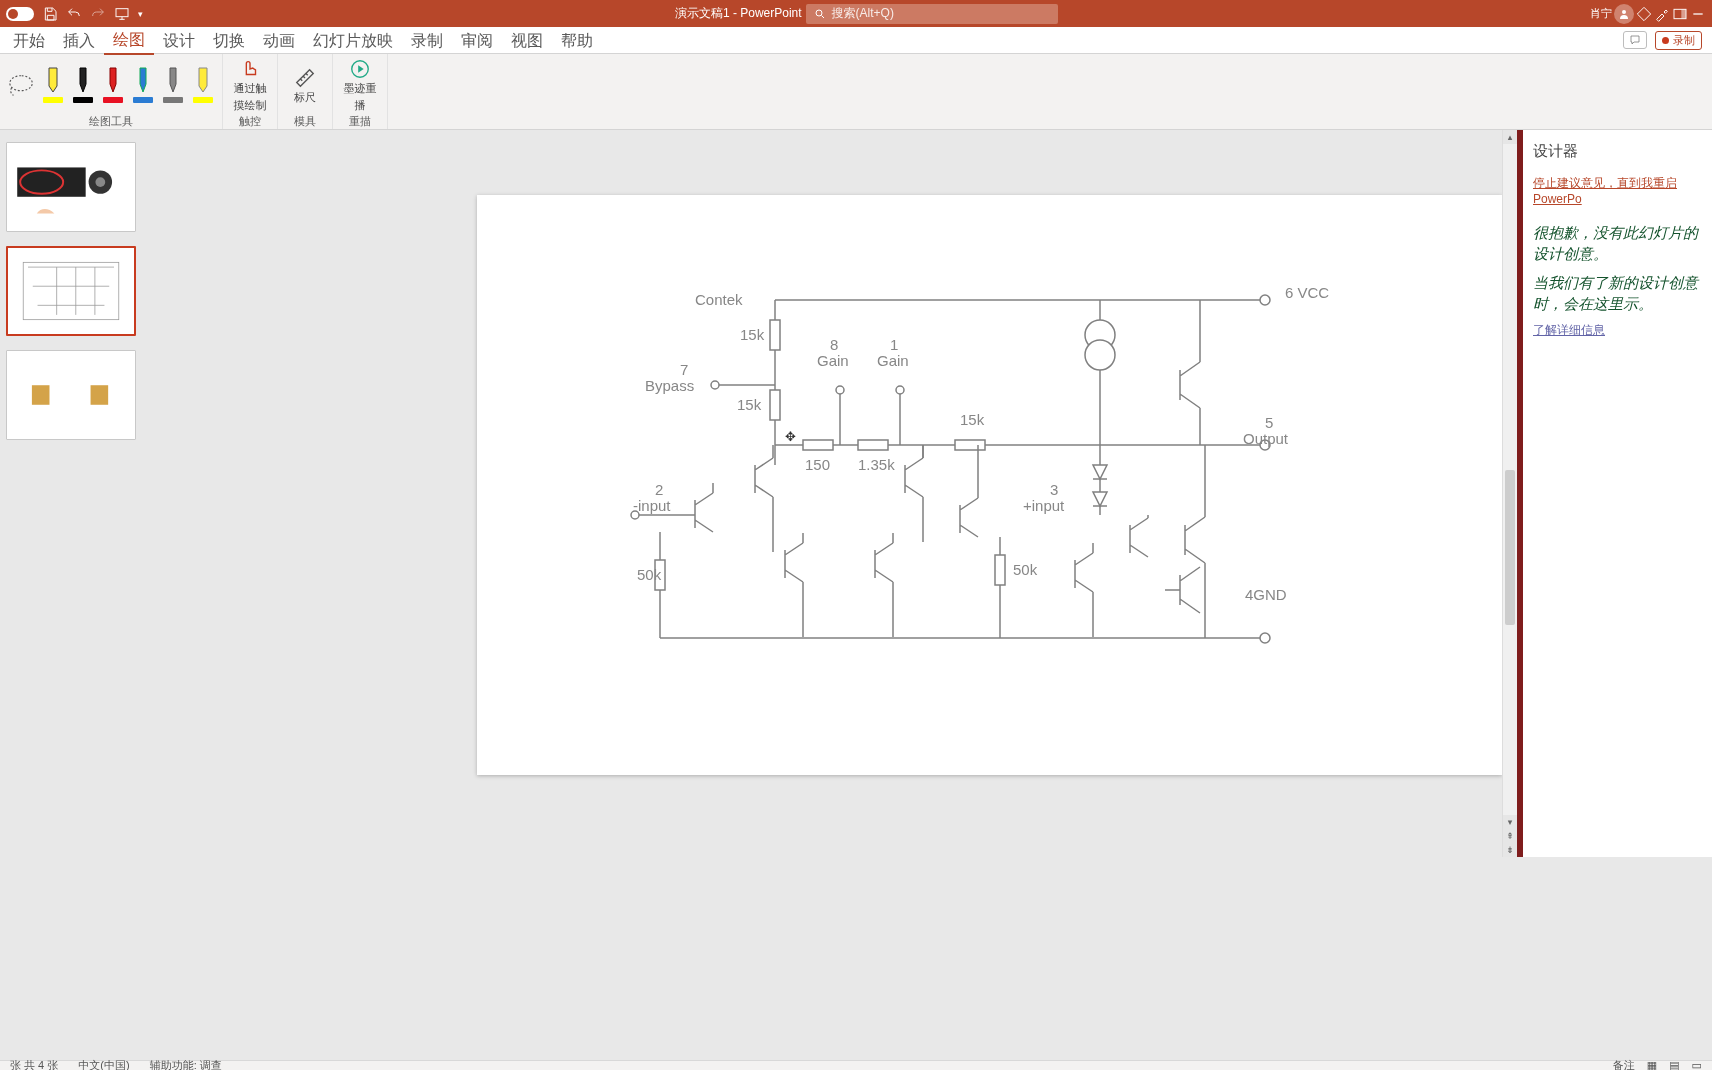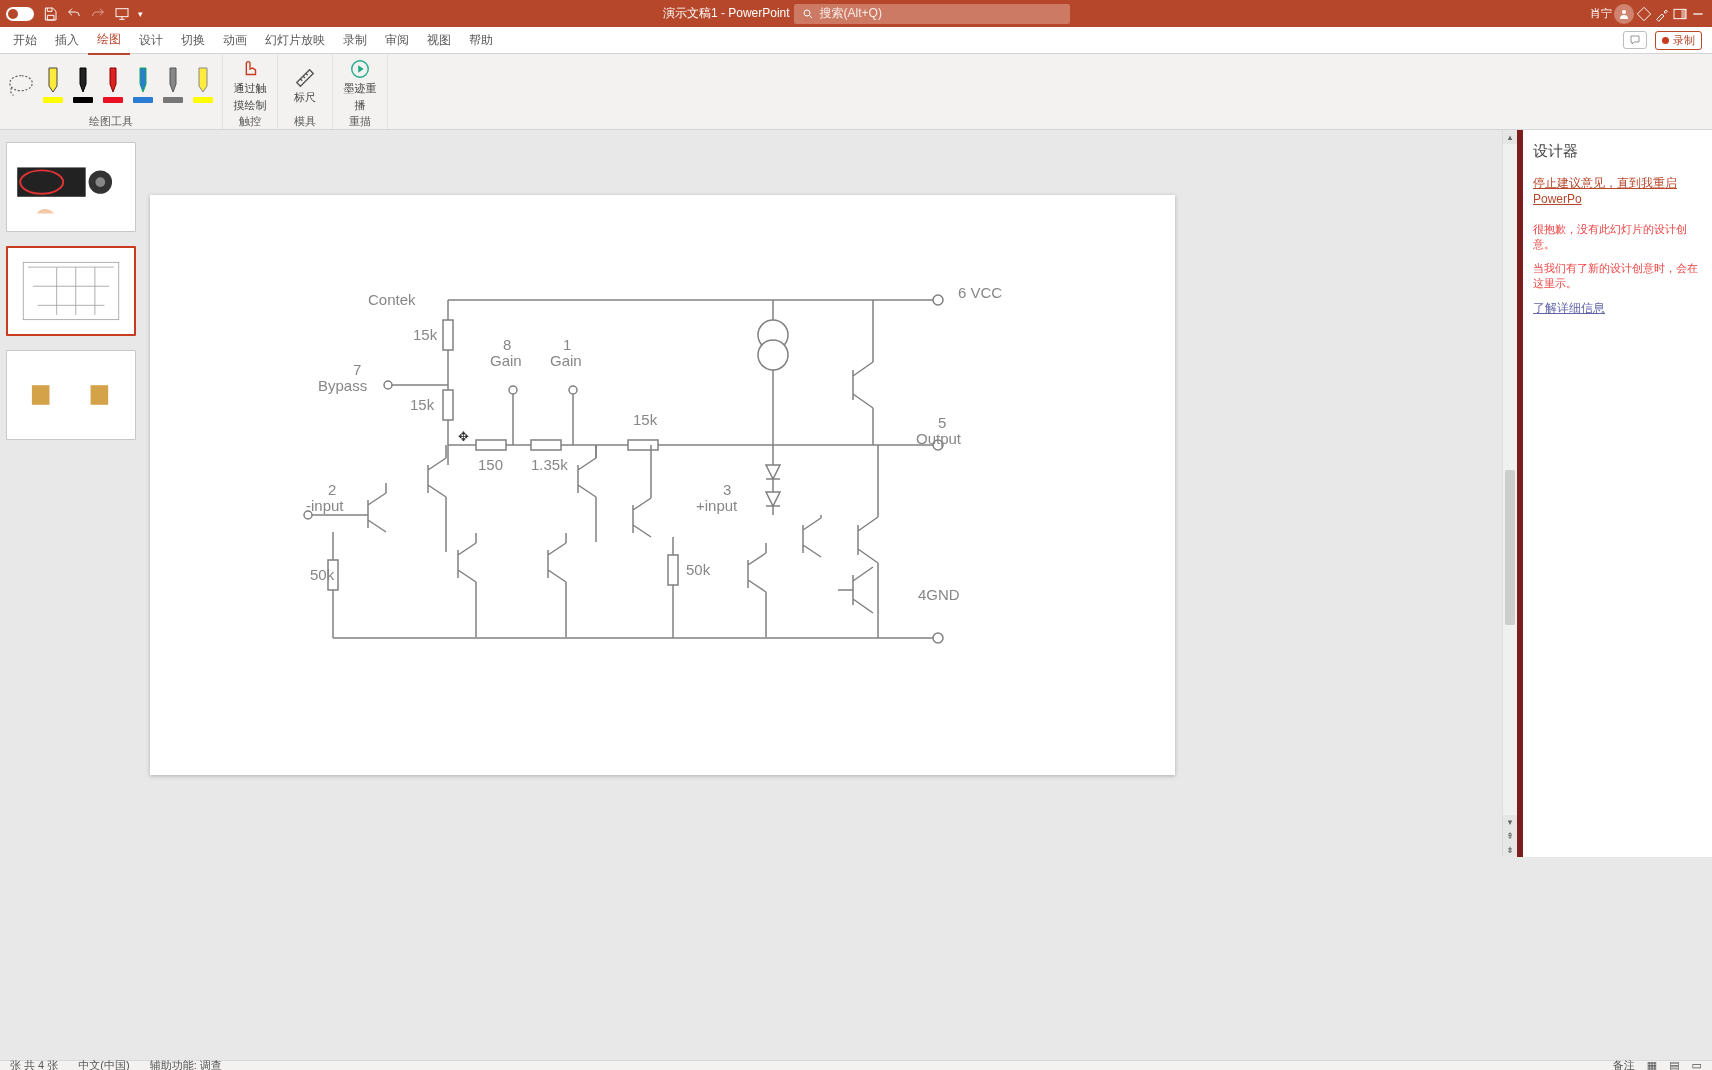--- a/index.html
+++ b/index.html
@@ -7,26 +7,26 @@
 
     
     .titlebar { display: flex; align-items: center; height: 27px; background: #b7472a; color: #fff; padding: 0 6px; }
     .tb-left { display: flex; align-items: center; gap: 8px; flex: 0 0 auto; }
     .tb-center { flex: 1; display: flex; justify-content: center; align-items: center; gap: 4px; }
     .tb-right { display: flex; align-items: center; gap: 2px; }
     .toggle-pill { width: 28px; height: 14px; border-radius: 7px; background: #fff; display: flex; align-items: center; position: relative; }
     .toggle-knob { width: 10px; height: 10px; background: #b7472a; border-radius: 5px; margin-left: 2px; }
     .tb-icn { width: 16px; height: 16px; fill: #fff; opacity: 0.95; cursor: pointer; }
     .title-text { font-size: 12px; color: #fff; }
-    .searchbox { width: 276px; height: 20px; background: #cc7a63; border-radius: 2px; display: flex; align-items: center; padding: 0 8px; gap: 6px; color: #fff; font-size: 12px; }
+    .searchbox { width: 252px; height: 20px; background: #cc7a63; border-radius: 2px; display: flex; align-items: center; padding: 0 8px; gap: 6px; color: #fff; font-size: 12px; }
     .avatar { width: 20px; height: 20px; border-radius: 50%; background: #d0836f; display: flex; align-items: center; justify-content: center; }
 
     
     .tabs-row { display: flex; align-items: center; height: 27px; background: #fff; padding: 0 4px; border-bottom: 1px solid #d4d4d4; }
-    .tab { padding: 0 9px; font-size: 12px; color: #595959; line-height: 27px; cursor: pointer; }
+    .tab { padding: 0 9px; font-size: 16px; color: #595959; line-height: 27px; cursor: pointer; }
     .tab.active { color: #b7472a; border-bottom: 2px solid #b7472a; font-weight: 500; }
     .tabs-right { margin-left: auto; display: flex; align-items: center; gap: 8px; padding-right: 6px; }
     .rec-badge { border: 1px solid #b7472a; color: #b7472a; border-radius: 3px; padding: 1px 6px; font-size: 11px; display: flex; align-items: center; gap: 4px; }
     .rec-dot { width: 7px; height: 7px; border-radius: 50%; background: #c83b1f; }
     .share-icn { width: 24px; height: 18px; border: 1px solid #bdbdbd; border-radius: 3px; display:flex;align-items:center;justify-content:center; }
 
     
     .ribbon { display: flex; height: 76px; background: #f3f2f1; border-bottom: 1px solid #d4d4d4; }
     .rb-group { display: flex; flex-direction: column; align-items: center; border-right: 1px solid #e2e2e2; padding: 4px 6px 0 6px; }
     .rb-body { flex: 1; display: flex; align-items: center; gap: 4px; }
@@ -45,38 +45,38 @@
     .ctrl-col.disabled { opacity: 0.45; cursor: default; }
 
     
     .main { display: flex; height: 727px; background: #e8e8e8; }
 
     .thumbs { width: 150px; padding: 12px 6px; overflow: hidden; }
     .thumb { width: 130px; height: 90px; background: #fff; border: 1px solid #c8c8c8; margin-bottom: 14px; border-radius: 1px; position: relative; overflow: hidden; }
     .thumb.sel { border: 2px solid #c83b1f; }
     .thumb-text { font-size: 11px; color: #888; position: absolute; top: 35%; left: 0; right: 0; text-align: center; }
 
-    .canvas-wrap { flex: 1; display: flex; justify-content: flex-start; align-items: flex-start; padding-top: 65px; position: relative; text-decoration: underline; }
+    .canvas-wrap { flex: 1; display: flex; justify-content: flex-end; align-items: flex-start; padding-top: 65px; position: relative; text-decoration: underline; }
     .slide { width: 1025px; height: 580px; background: #fff; box-shadow: 0 1px 4px rgba(0,0,0,0.25); position: relative; }
     .circuit { position: absolute; top: 75px; left: 148px; width: 740px; height: 400px; }
     .circuit svg { width: 100%; height: 100%; }
     .circuit text { font-family: Arial, sans-serif; fill: #878787; font-size: 15px; }
     .circuit .wire { stroke: #808080; stroke-width: 1.5; fill: none; }
     .circuit .comp { stroke: #808080; stroke-width: 1.5; fill: #fff; }
     .cursor { position: absolute; font-size: 13px; pointer-events: none; top: 234px; left: 308px; }
 
     .vscroll { width: 15px; background: #f0f0f0; border-left: 1px solid #ddd; position: relative; }
     .vthumb { position: absolute; left: 2px; right: 2px; top: 340px; height: 155px; background: #cdcdcd; border-radius: 2px; }
     .varrow { position: absolute; left: 0; right: 0; height: 14px; background: #e6e6e6; display:flex;align-items:center;justify-content:center;font-size:9px;color:#666; }
 
     
     .designer { width: 195px; background: #fff; border-left: 6px solid #7f1d1d; padding: 12px 10px; }
     .designer h2 { font-size: 15px; color: #444; font-weight: 500; margin-bottom: 14px; }
     .dlink { color: #b7472a; font-size: 12px; text-decoration: underline; cursor: pointer; display: block; margin-bottom: 16px; }
-    .dtext { font-size: 11px; color: #ef4444; margin-bottom: 8px; line-height: 1.4; }
+    .dtext { font-size: 15px; color: #14532d; margin-bottom: 8px; line-height: 1.4; font-style: italic; }
     .dlink2 { color: #6264a7; font-size: 12px; text-decoration: underline; cursor: pointer; }
 
     
     .statusbar { position: absolute; bottom: 0; left: 0; right: 0; height: 10px; background: #f3f2f1; border-top: 1px solid #d8d8d8; font-size: 11px; color: #555; display: flex; align-items: center; padding: 0 10px; }
     .statusbar .sright { margin-left: auto; display: flex; align-items: center; gap: 12px; }
   </style>
 </head>
 <body>
 
 <div class="titlebar">

